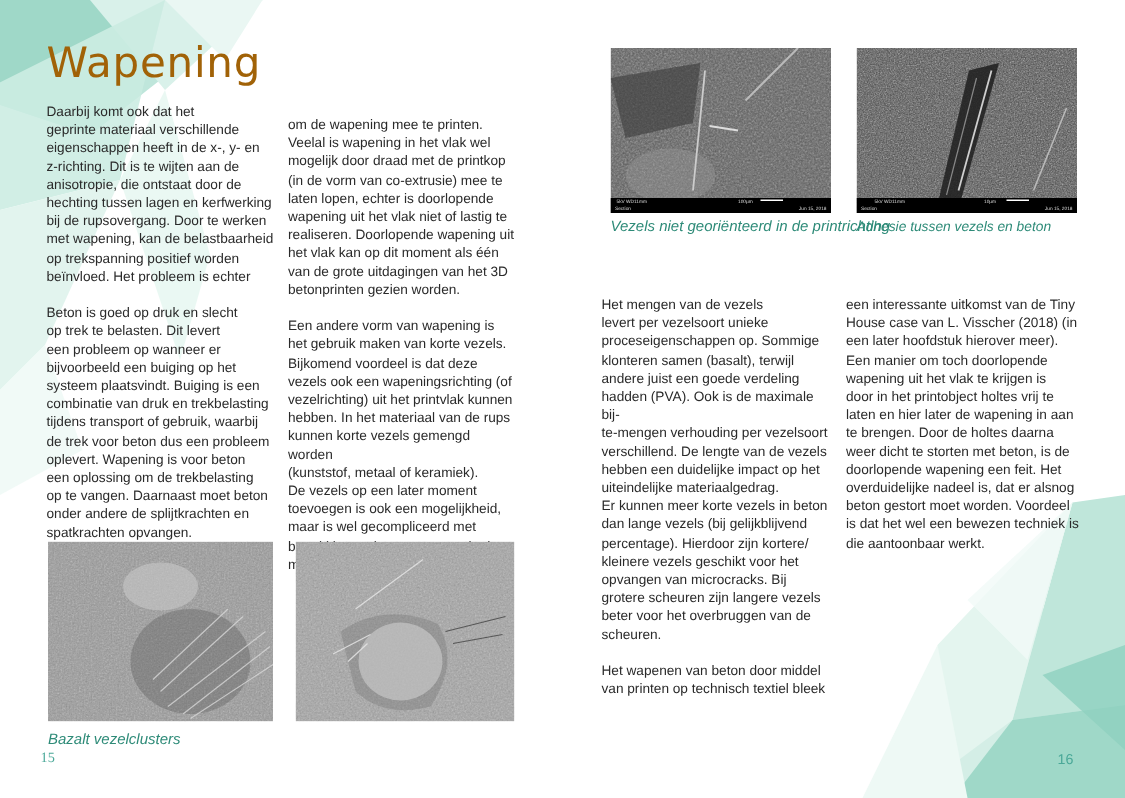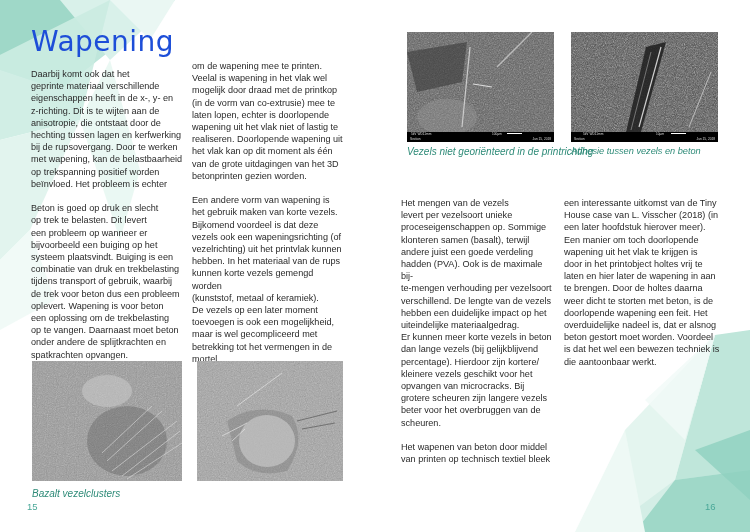--- a/index.html
+++ b/index.html
@@ -4,26 +4,26 @@
 <style>
   html, body { margin:0; padding:0; }
   body { width:750px; height:532px; position:relative; overflow:hidden; background:#ffffff;
          font-family:"Liberation Sans", sans-serif; color:#222; }
   .spread { position:absolute; inset:0; }
   .page { position:absolute; top:0; height:532px; width:375px; overflow:hidden; background:#fff; }
   .page-left { left:0; }
   .page-right { left:375px; }
   .bg-svg { position:absolute; inset:0; width:100%; height:100%; }
   .title { position:absolute; left:31px; top:28px; font-family:"DejaVu Sans", sans-serif;
-           font-size:28px; font-weight:500; letter-spacing:0.5px; color:#1d4ed8; margin:0; line-height:1; }
+           font-size:28px; font-weight:500; letter-spacing:0.5px; color:#a16207; margin:0; line-height:1; }
   .col { position:absolute; font-size:9.1px; line-height:12.2px; color:#2a2a2a; }
   .col p { margin:0 0 12.2px 0; white-space:pre-line; }
   .col p:last-child { margin-bottom:0; }
   .l-col1 { left:31px; top:68px; width:152px; }
-  .l-col2 { left:192px; top:60px; width:152px; }
+  .l-col2 { left:192px; top:77px; width:152px; }
   .r-col1 { left:26px; top:197px; width:155px; }
   .r-col2 { left:189px; top:197px; width:158px; }
   .photo { position:absolute; overflow:hidden; }
   .photo svg { width:100%; height:100%; display:block; }
   .caption { position:absolute; font-size:10px; font-style:italic; color:#2e8b78; white-space:nowrap; }
   .pagenum { position:absolute; font-size:9.5px; color:#4aa898; }
   .sem-bar { position:absolute; left:0; right:0; bottom:0; height:10px; background:#000; color:#ddd;
              font-size:3.2px; line-height:4.5px; padding:0 3px; box-sizing:border-box; }
   .sem-bar span { position:absolute; }
 </style>
@@ -138,21 +138,21 @@
           <line x1="35" y1="80" x2="48" y2="68"></line>
         </g>
         <g stroke="#333" stroke-width="0.7" opacity="0.7">
           <line x1="100" y1="60" x2="140" y2="50"></line>
           <line x1="105" y1="68" x2="138" y2="62"></line>
         </g>
       </svg>
     </div>
 
     <div class="caption" style="left:32px; top:488px;">Bazalt vezelclusters</div>
-    <div class="pagenum" style="left:27px; top:501px;">15</div>
+    <div class="pagenum" style="left:27px; top:501px;font-family:Liberation Serif, serif;">15</div>
   </div>
 
   <div class="page page-right">
     <svg class="bg-svg" viewBox="0 0 375 532" preserveAspectRatio="none">
       <polygon points="375,330 375,532 230,532" fill="#d4eee6"></polygon>
       <polygon points="340,335 375,330 375,470 300,480" fill="#bfe6da"></polygon>
       <polygon points="250,430 340,335 300,480 230,532" fill="#e4f5ef"></polygon>
       <polygon points="300,480 375,470 375,532 260,532" fill="#9fd8c8"></polygon>
       <polygon points="320,450 375,430 375,500" fill="#8ed1bf" opacity="0.8"></polygon>
       <polygon points="200,532 250,430 270,532" fill="#eef9f5"></polygon>

